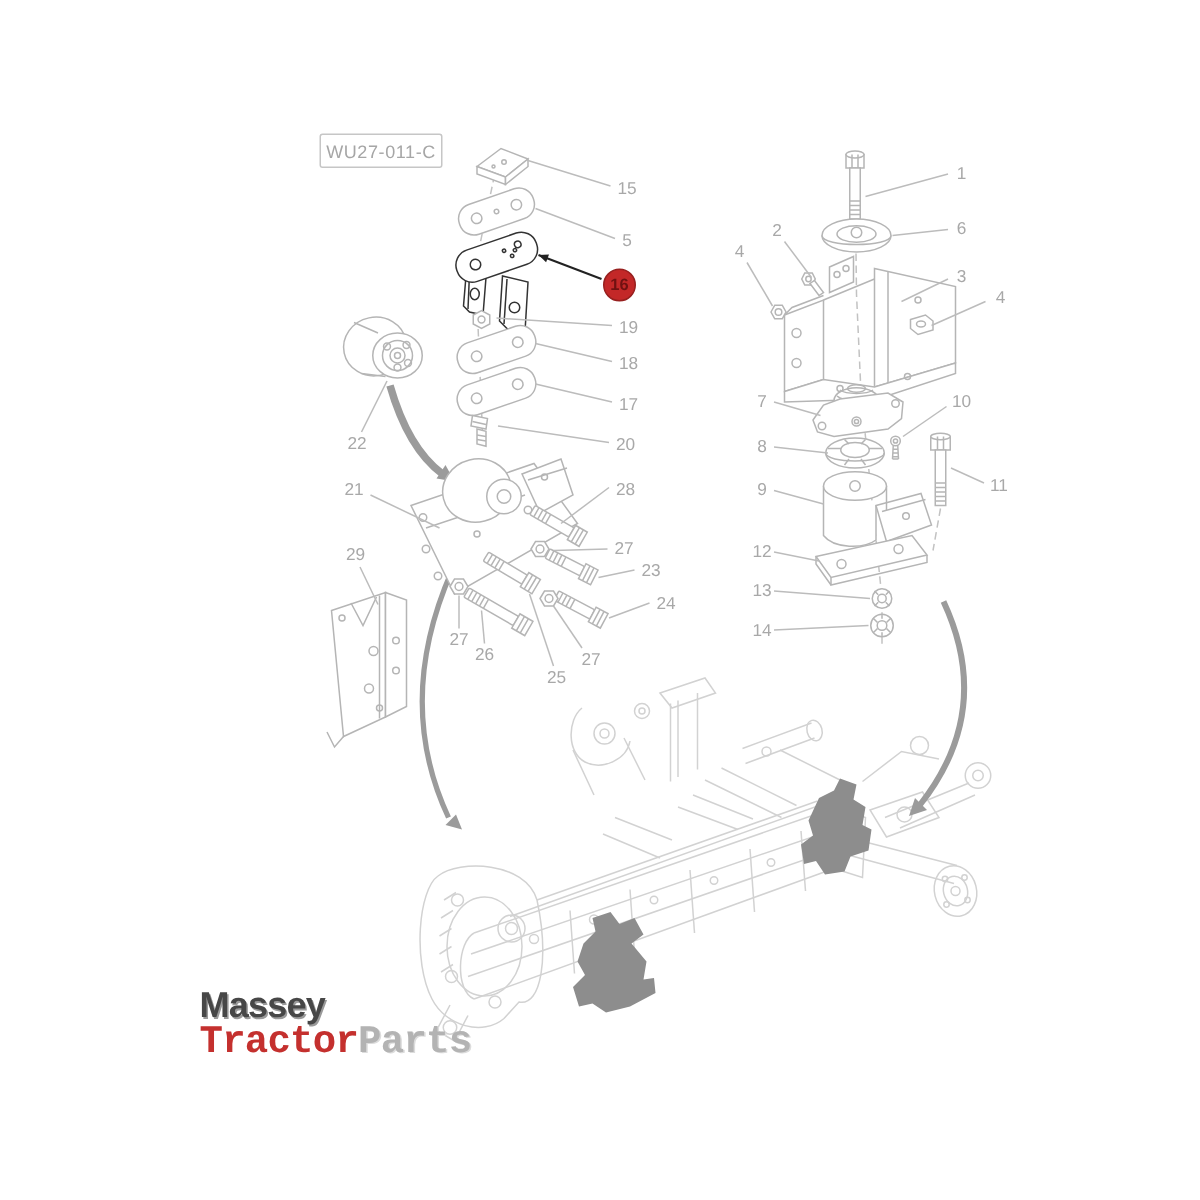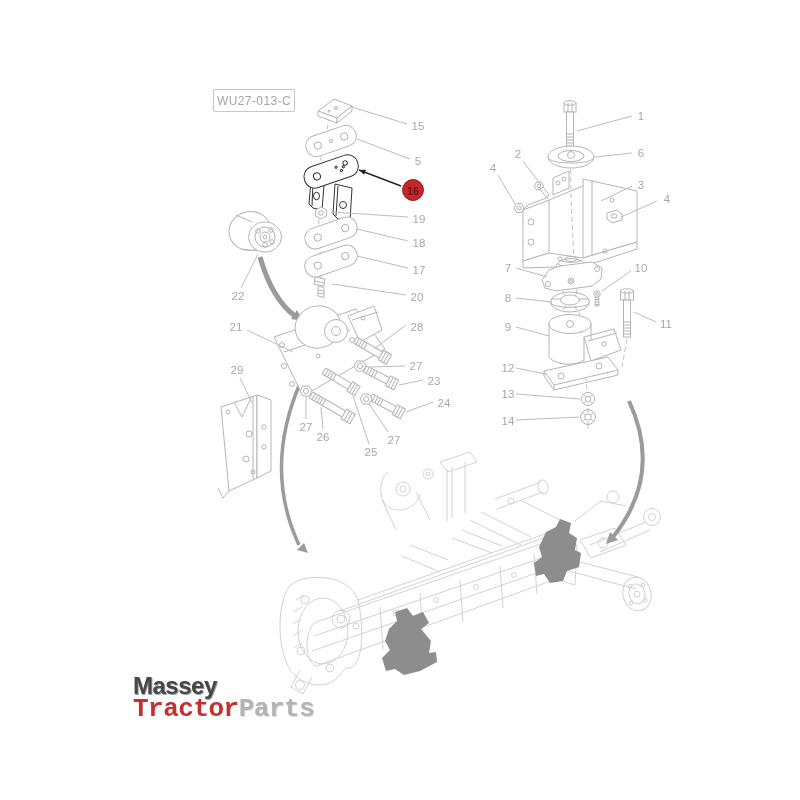--- a/index.html
+++ b/index.html
@@ -3,21 +3,21 @@
 <meta charset="utf-8">
 <style>
   html,body{margin:0;padding:0;background:#fff;}
   .screen{position:relative;width:800px;height:800px;background:#ffffff;overflow:hidden;
           font-family:"Liberation Sans",sans-serif;}
   .screen svg{position:absolute;left:0;top:0;}
   .code-box{position:absolute;left:213px;top:89px;width:80px;height:21px;
             border:1px solid #c6c6c6;border-radius:2px;color:#a6a6a6;font-size:12px;
             display:flex;align-items:center;justify-content:center;letter-spacing:.4px;
             background:#fff;}
-  .logo{position:absolute;left:133px;top:674px;width:170px;line-height:1;}
+  .logo{position:absolute;left:133px;top:659px;width:170px;line-height:1;}
   .logo .l1{display:block;font-weight:bold;font-size:24px;color:#474747;
             text-shadow:1px 1px 0 #9a9a9a;letter-spacing:-.5px;}
   .logo .l2{display:block;margin-top:-2px;font-weight:bold;font-size:26px;letter-spacing:-.5px;font-family:Liberation Mono, monospace;}
   .logo .l2 .red{color:#c4302e;}
   .logo .l2 .gray{color:#b3b3b3;text-shadow:1px 1px 0 #dcdcdc;}
   text.plabel{font-family:"Liberation Sans",sans-serif;font-size:11.5px;fill:#a8a8a8;}
   text.badge-num{font-family:"Liberation Sans",sans-serif;font-size:11px;font-weight:bold;}
 </style>
 </head>
 <body>
@@ -409,21 +409,21 @@
         <line x1="516" y1="420" x2="579" y2="417" stroke="#bcbcbc" stroke-width="1"></line>
         <text x="508" y="421" text-anchor="middle" dominant-baseline="central" class="plabel" fill="#a8a8a8">14</text>
         <line x1="401" y1="186" x2="359" y2="170" stroke="#222222" stroke-width="1.4"></line>
         <polygon points="359,170 365.99545918650375,169.74790721953917 364.0546236417368,174.84260052455244" fill="#222222"></polygon>
         <circle cx="413" cy="190" r="10.5" fill="#c32828" stroke="#97201f" stroke-width="1"></circle>
         <text x="413" y="190.5" text-anchor="middle" dominant-baseline="central" class="badge-num" fill="#701111">16</text>
       </g>
   </svg>
 
   <div class="code-box">
-    <span>WU27-013-C</span>
+    <span>WU27-011-C</span>
   </div>
 
   <div class="logo">
     <span class="l1">Massey</span>
     <span class="l2"><span class="red">Tractor</span><span class="gray">Parts</span></span>
   </div>
 
 </div>
 
 </body></html>

